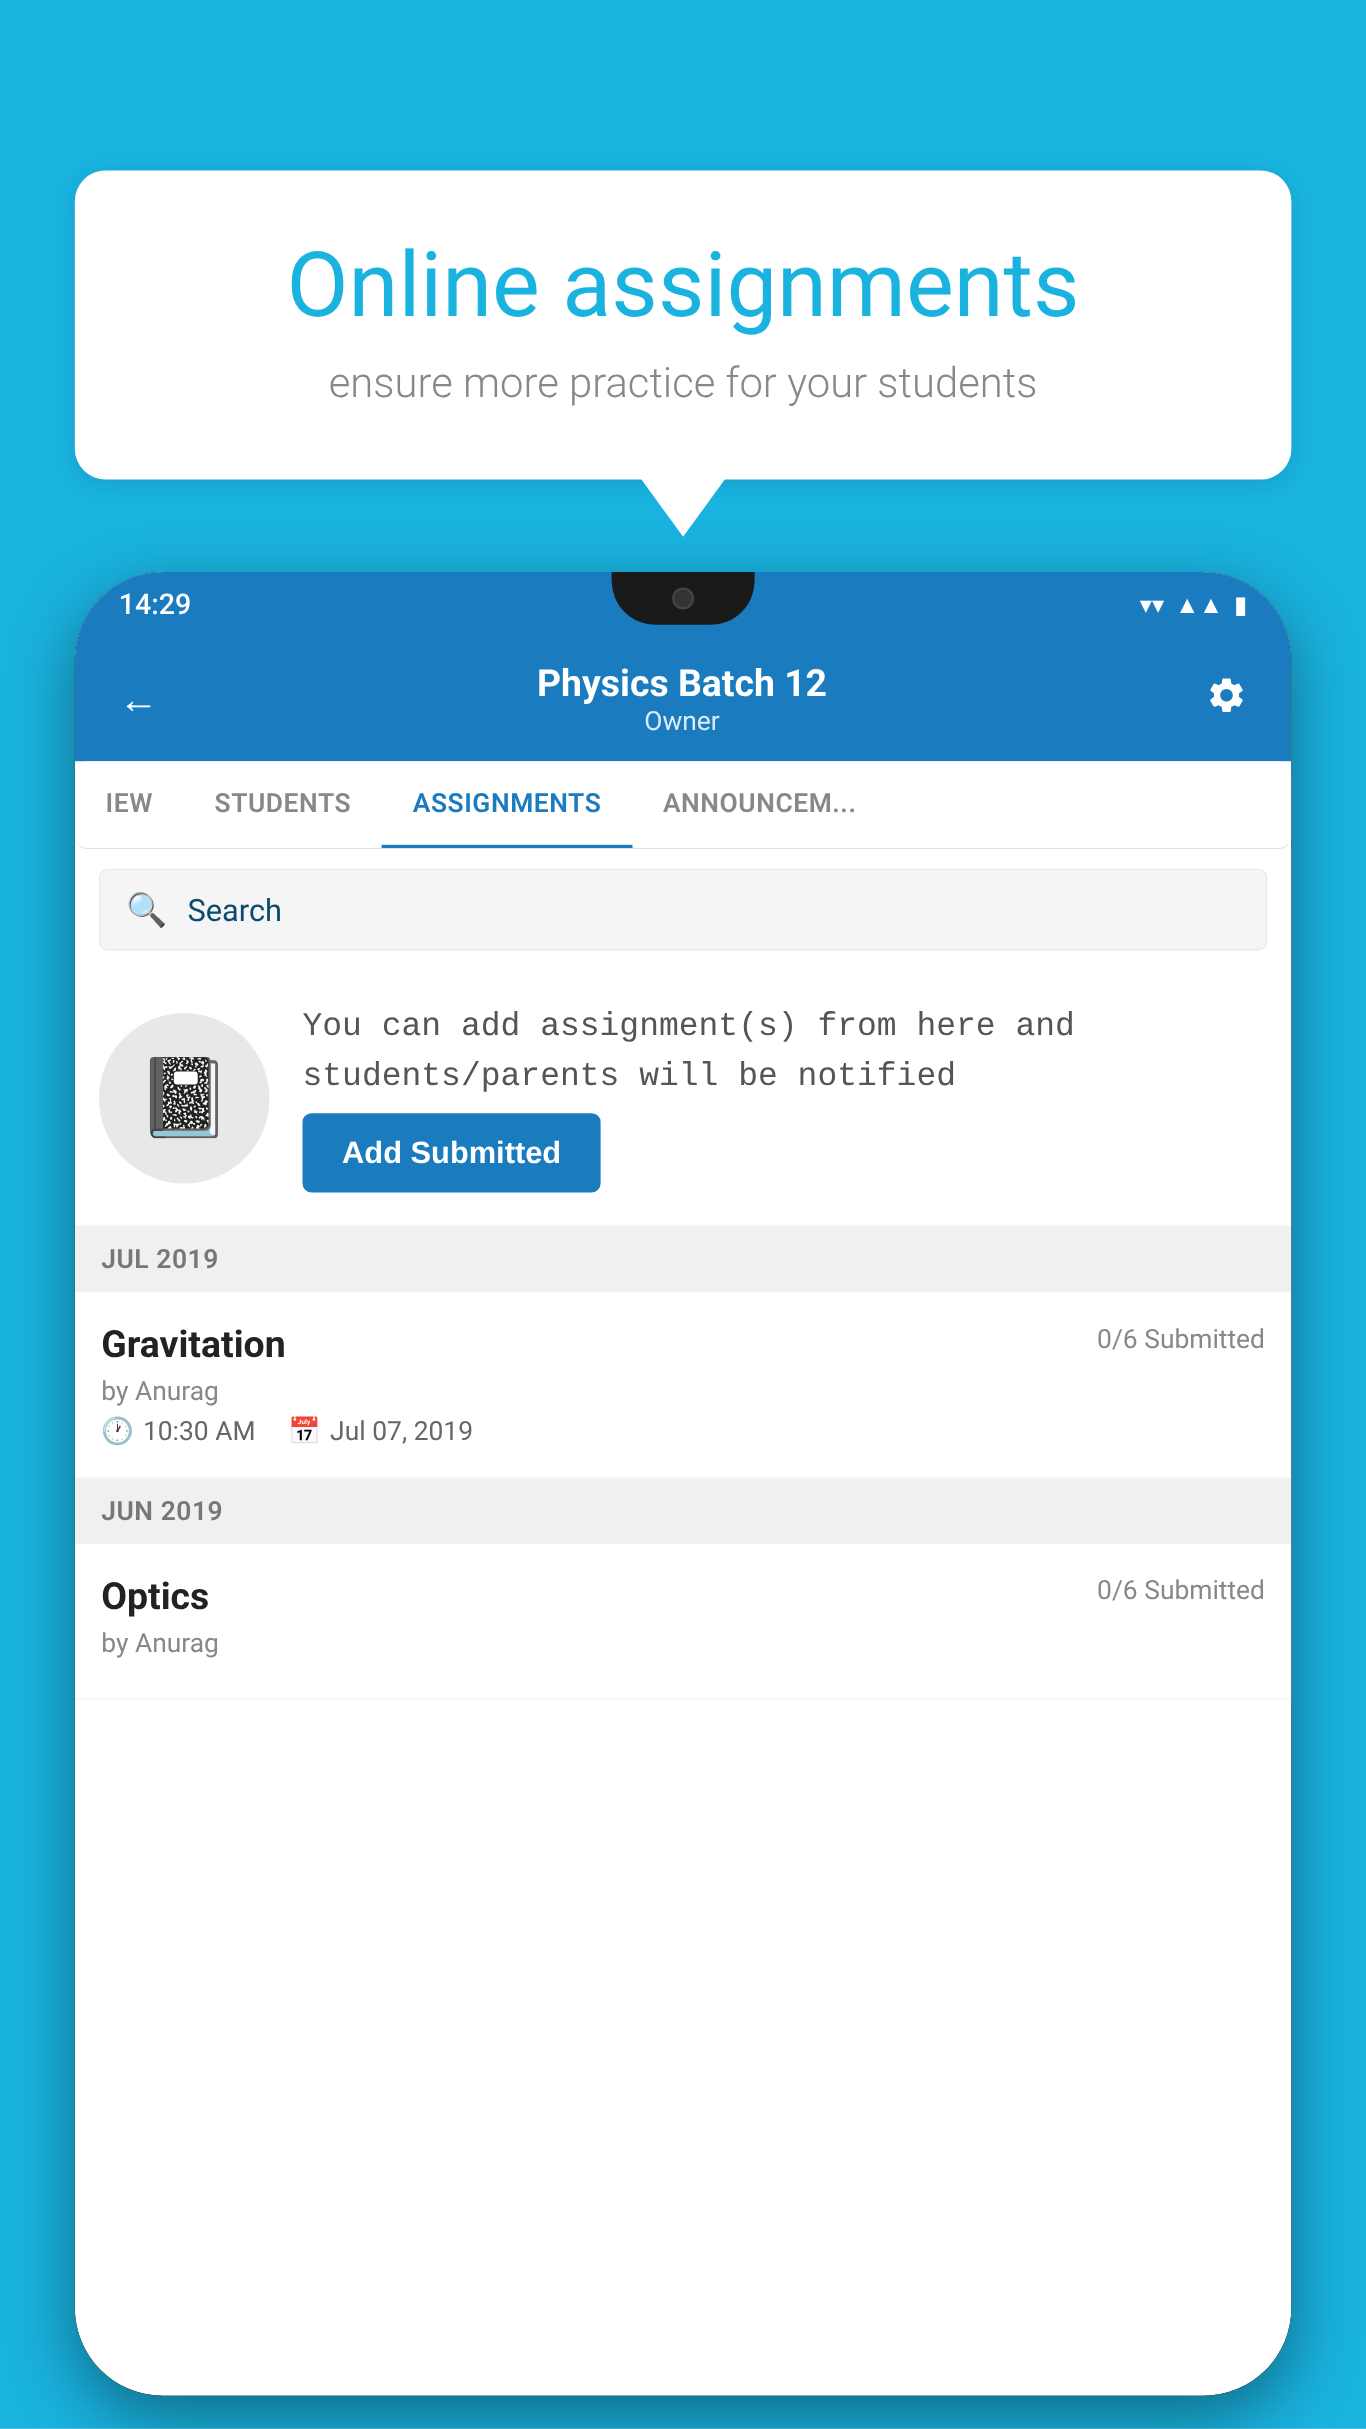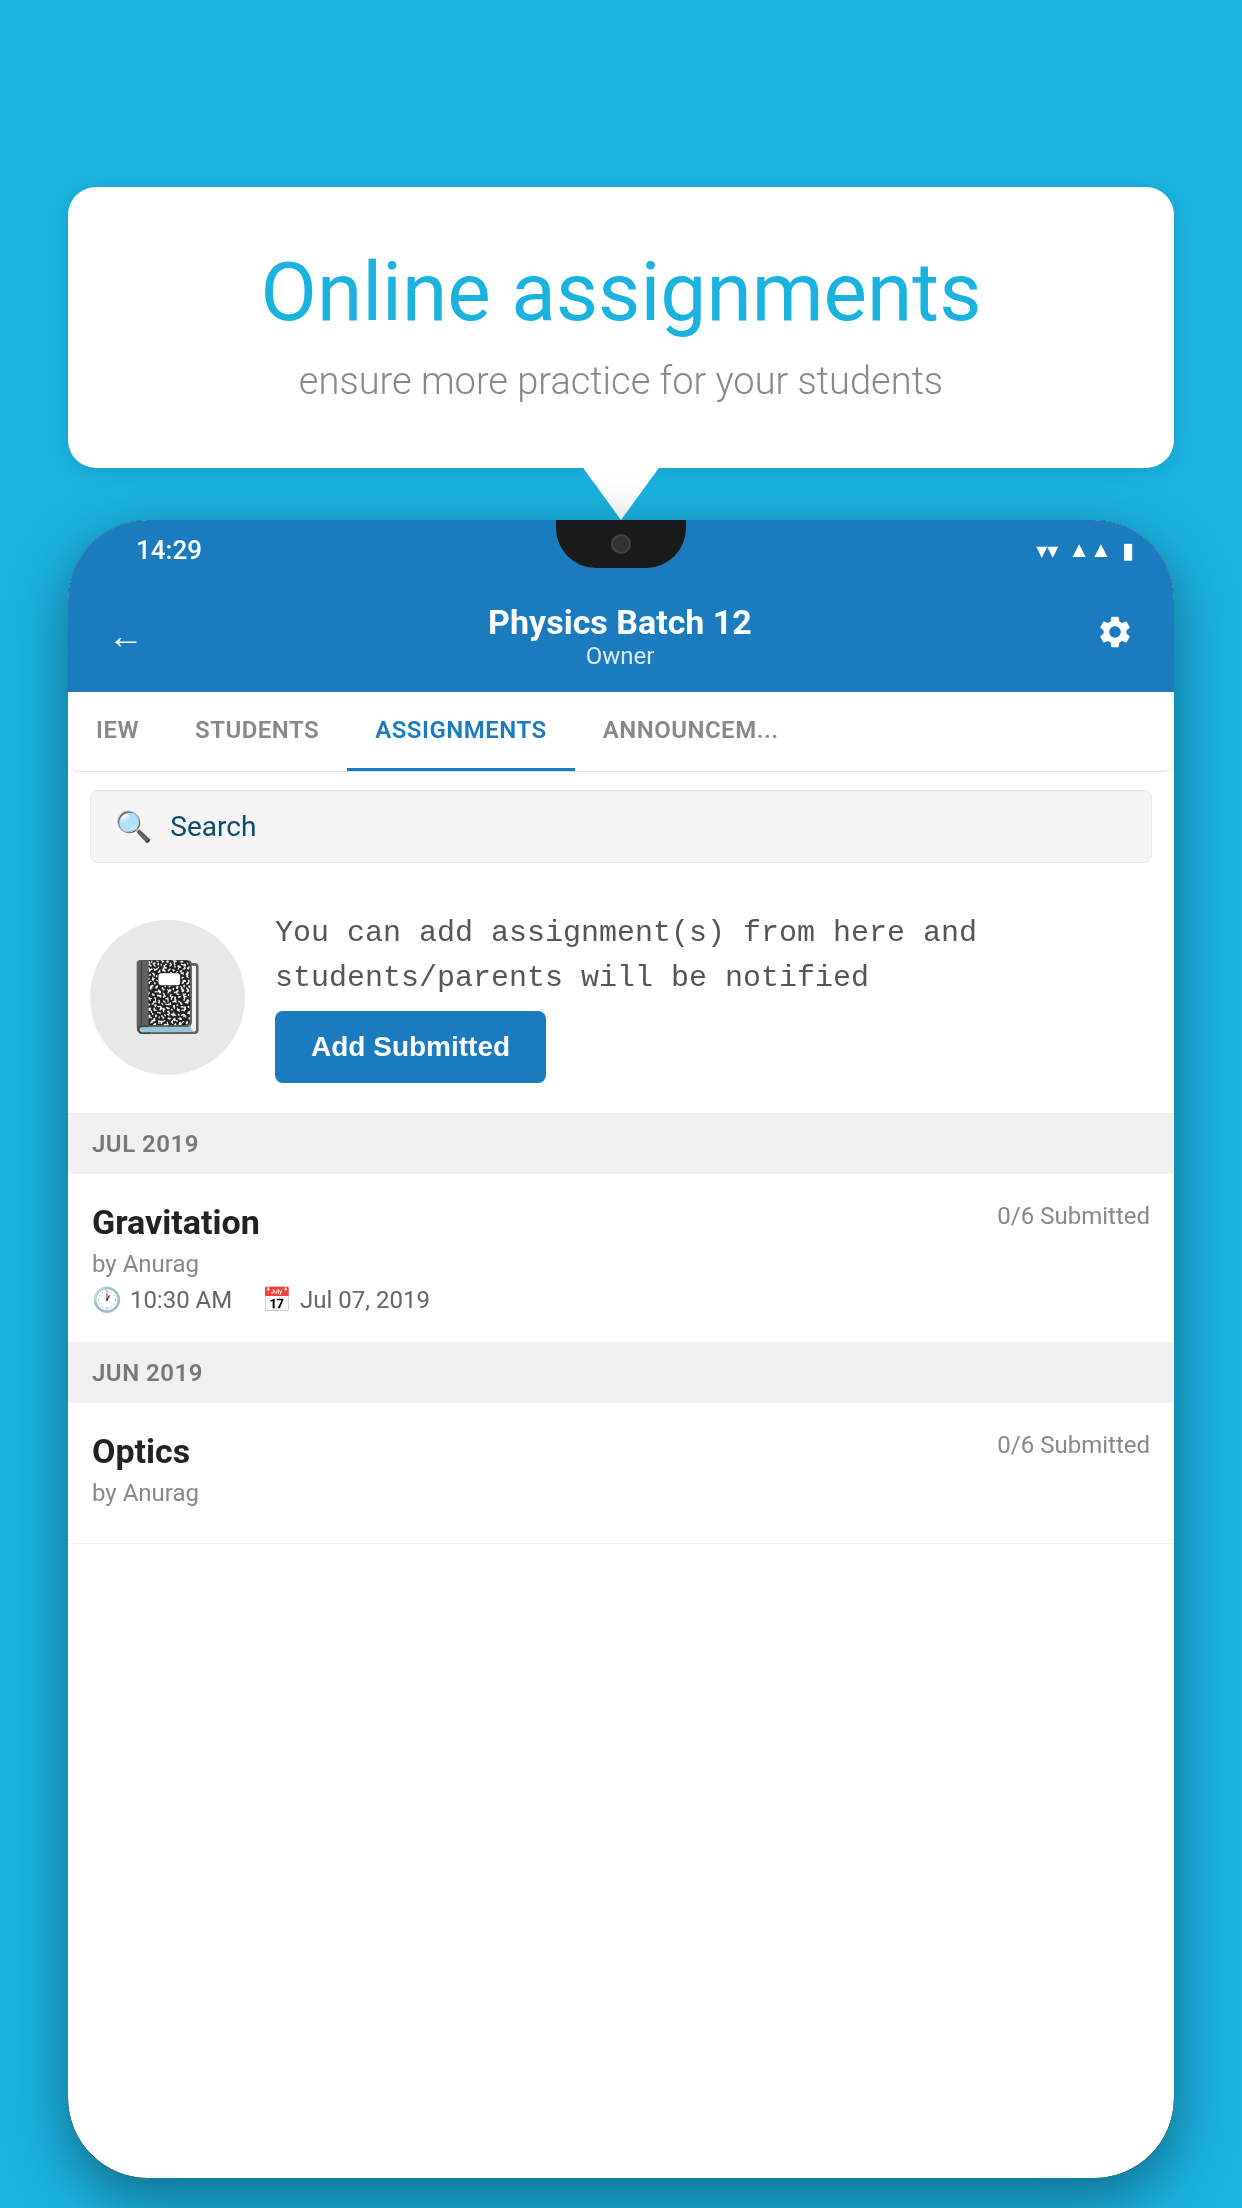--- a/index.html
+++ b/index.html
@@ -18,21 +18,20 @@
       top: 155px;
       left: 68px;
       right: 68px;
     }
     .speech-bubble {
       background: white;
       border-radius: 28px;
       padding: 60px 70px 65px;
       position: relative;
       box-shadow: 0 4px 20px rgba(0,0,0,0.1);
-      margin-top: 32px;
     }
     .speech-bubble::after {
       content: '';
       position: absolute;
       bottom: -52px;
       left: 50%;
       transform: translateX(-50%);
       width: 0;
       height: 0;
       border-left: 40px solid transparent;
@@ -86,21 +85,20 @@
       display: flex;
       align-items: center;
       justify-content: space-between;
       padding: 0 40px;
       position: relative;
     }
     .status-time {
       color: white;
       font-size: 26px;
       font-weight: 500;
-      margin-left: 28px;
     }
     .status-icons {
       display: flex;
       align-items: center;
       gap: 10px;
     }
     .status-icons span {
       color: white;
       font-size: 22px;
     }

